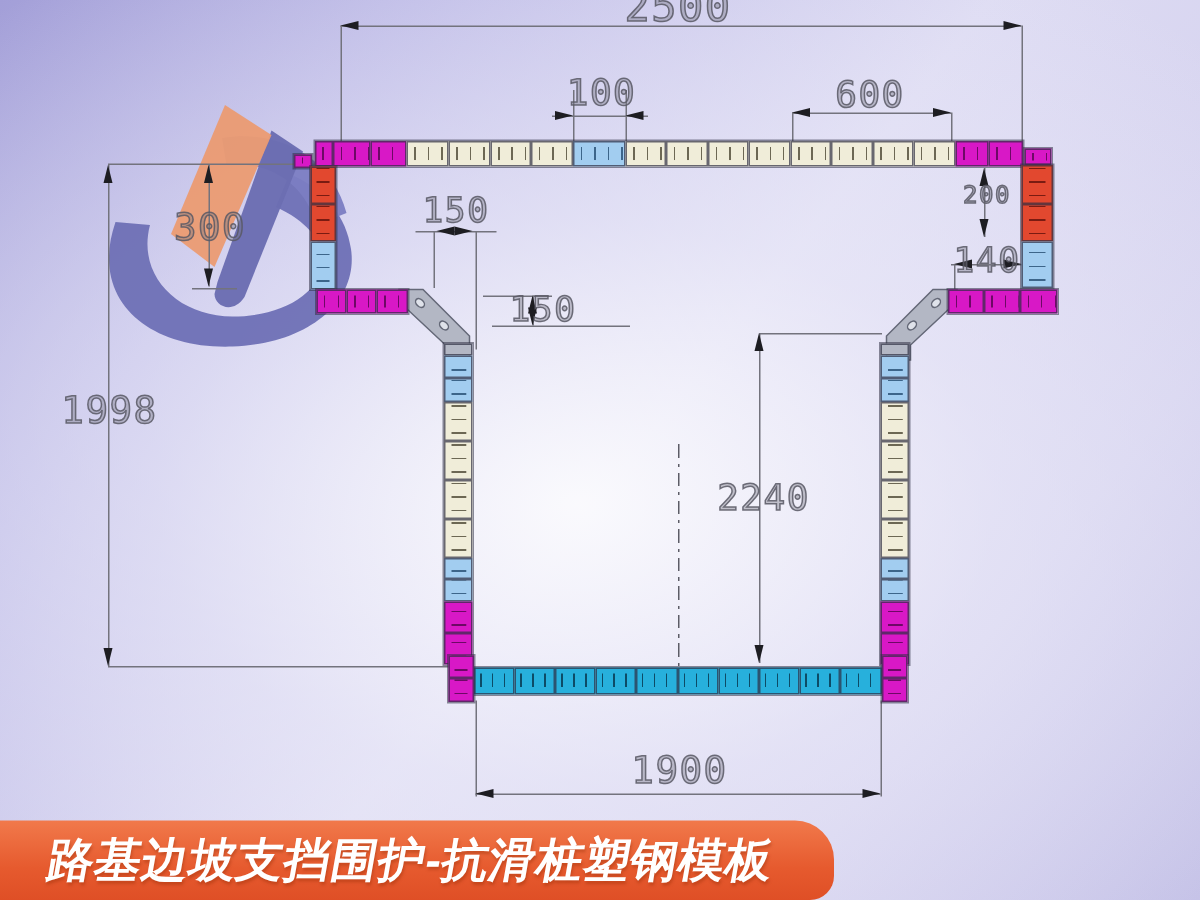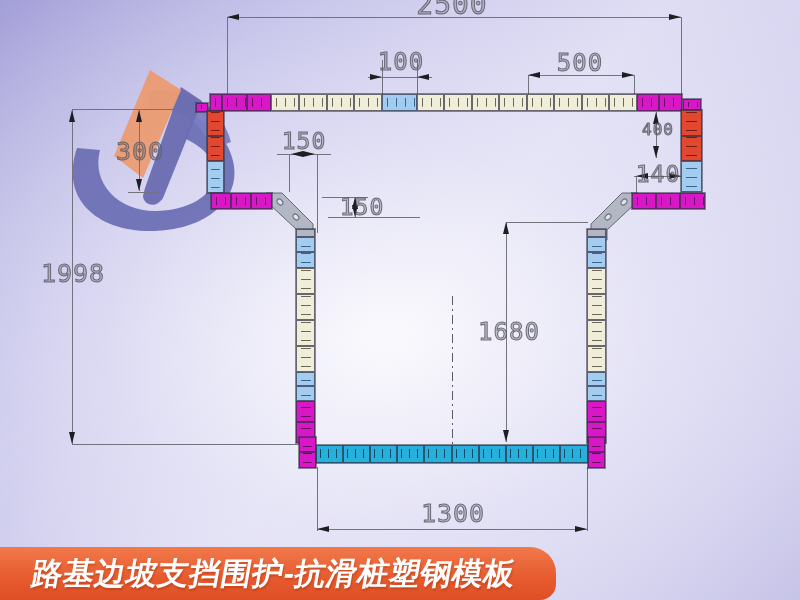--- a/index.html
+++ b/index.html
@@ -211,28 +211,28 @@
       <div class="ar ar-u" style="left: 653px; top: 112px;"></div>
       <div class="ar ar-d" style="left: 653px; top: 146px;"></div>
       <div class="ar ar-l" style="left: 636px; top: 173px;"></div>
       <div class="ar ar-r" style="left: 669px; top: 173px;"></div>
       <div class="ar ar-u" style="left: 503px; top: 222px;"></div>
       <div class="ar ar-d" style="left: 503px; top: 430px;"></div>
       <div class="ar ar-l" style="left: 317px; top: 526px;"></div>
       <div class="ar ar-r" style="left: 575px; top: 526px;"></div>
       <div class="dimlabel" style="left: 452px; top: -9px; font-size: 28px;">2500</div>
       <div class="dimlabel" style="left: 401px; top: 50px; font-size: 24px;">100</div>
-      <div class="dimlabel" style="left: 580px; top: 51px; font-size: 24px;">500</div>
+      <div class="dimlabel" style="left: 580px; top: 51px; font-size: 24px;">600</div>
       <div class="dimlabel" style="left: 140px; top: 139px; font-size: 25px;">300</div>
       <div class="dimlabel" style="left: 73px; top: 261px; font-size: 25px;">1998</div>
       <div class="dimlabel" style="left: 304px; top: 130px; font-size: 23px;">150</div>
       <div class="dimlabel" style="left: 362px; top: 196px; font-size: 23px;">150</div>
-      <div class="dimlabel" style="left: 658px; top: 122px; font-size: 16px;">400</div>
+      <div class="dimlabel" style="left: 658px; top: 122px; font-size: 16px;">200</div>
       <div class="dimlabel" style="left: 658px; top: 163px; font-size: 23px;">140</div>
-      <div class="dimlabel" style="left: 509px; top: 320px; font-size: 24px;">1680</div>
-      <div class="dimlabel" style="left: 453px; top: 501px; font-size: 25px;">1300</div>
+      <div class="dimlabel" style="left: 509px; top: 320px; font-size: 24px;">2240</div>
+      <div class="dimlabel" style="left: 453px; top: 501px; font-size: 25px;">1900</div>
     </div>
 
   <div id="banner">
     <span class="txt">路基边坡支挡围护-抗滑桩塑钢模板</span>
   </div>
 
 </div>
 
 </body></html>

